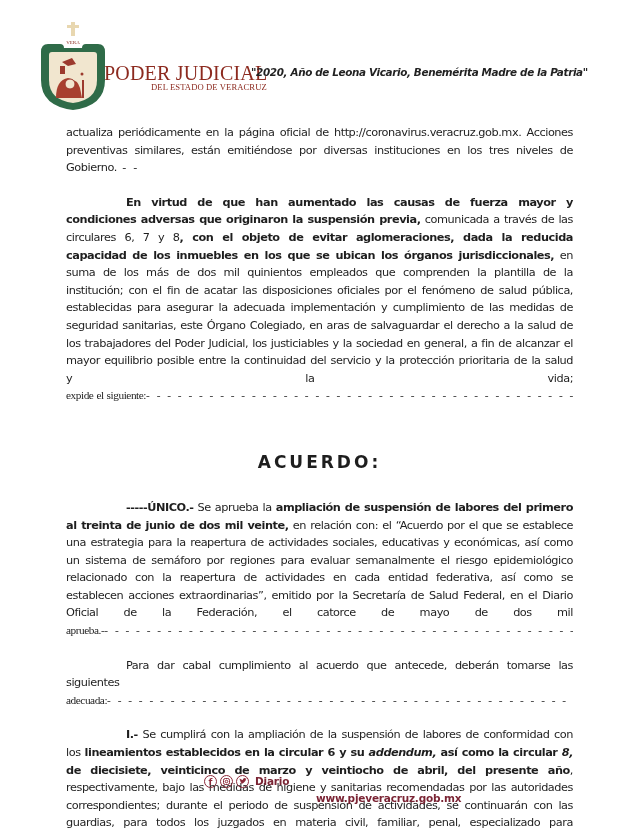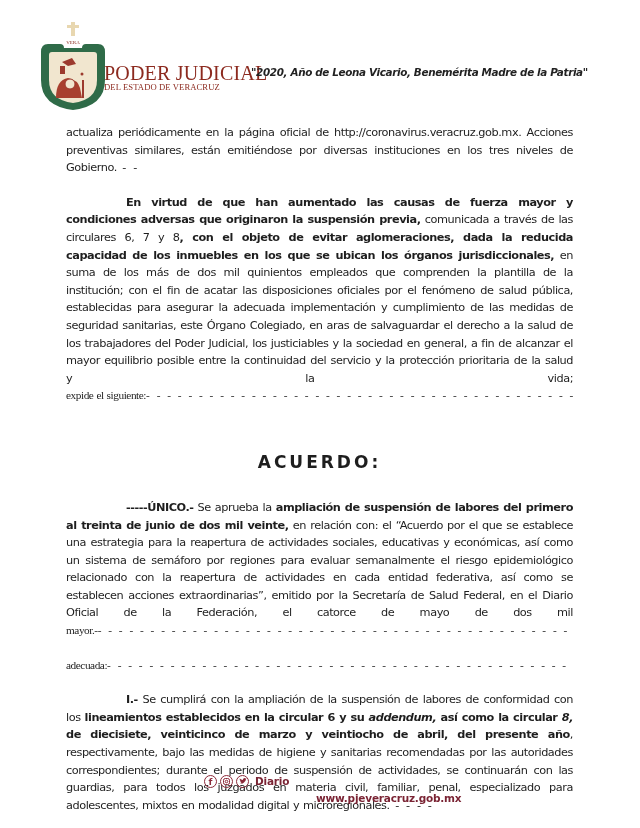--- a/index.html
+++ b/index.html
@@ -4,21 +4,21 @@
 <style>
   html, body { margin: 0; padding: 0; background: #ffffff; }
   body { width: 640px; height: 828px; position: relative; overflow: hidden;
          font-family: "DejaVu Sans", sans-serif; color: #1e1e1e; }
   .header { position: absolute; left: 0; top: 0; width: 640px; height: 115px; }
   .logo { position: absolute; left: 38px; top: 22px; width: 70px; height: 90px; }
   .brand { position: absolute; left: 104px; top: 64px; }
   .brand-title { font-family: "Liberation Serif", serif; font-size: 20px; color: #8c2a1f;
                  letter-spacing: 0.2px; line-height: 18px; white-space: nowrap; }
   .brand-sub { font-family: "Liberation Serif", serif; font-size: 8.6px; color: #8c2a1f;
-               letter-spacing: 0.1px; line-height: 10px; white-space: nowrap; }
+               letter-spacing: 0.1px; line-height: 10px; white-space: nowrap; padding-left: 47px; }
   .motto { position: absolute; left: 251px; top: 66px; font-family: "DejaVu Sans", sans-serif;
            font-style: italic; font-weight: bold; font-size: 10.4px; color: #222;
            letter-spacing: -0.35px; white-space: nowrap; }
 
   .content { position: absolute; left: 66px; top: 124px; width: 507px; }
   .p { font-size: 11.3px; line-height: 17.6px; text-align: justify; text-align-last: auto;
        letter-spacing: -0.45px; word-spacing: 0.6px; margin: 0; }
   .p b { font-weight: bold; }
   .indent { text-indent: 60px; }
   .dash { letter-spacing: 1.3px; }
@@ -74,26 +74,27 @@
       <span class="txt">expide el siguiente:</span>
       <span class="dashes">- - - - - - - - - - - - - - - - - - - - - - - - - - - - - - - - - - - - - - - - - - - - - - - - - - - - - - - - - - - - - - - - - - - - - - - - - - -</span>
     </div>
 
   <div style="height:36px"></div>
   <p class="heading">ACUERDO:</p>
   <div style="height:16px"></div>
 
   <p class="p indent" style="text-align-last: justify;"><b>-----ÚNICO.-</b><span> Se aprueba la </span><b>ampliación de suspensión de labores del primero al treinta de junio de dos mil veinte,</b><span> en relación con: el “Acuerdo por el que se establece una estrategia para la reapertura de actividades sociales, educativas y económicas, así como un sistema de semáforo por regiones para evaluar semanalmente el riesgo epidemiológico relacionado con la reapertura de actividades en cada entidad federativa, así como se establecen acciones extraordinarias”, emitido por la Secretaría de Salud Federal, en el Diario Oficial de la Federación, el catorce de mayo de dos mil</span></p>
   <div class="p fill">
-      <span class="txt">mayor.-</span>
+      <span class="txt">aprueba.-</span>
       <span class="dashes">- - - - - - - - - - - - - - - - - - - - - - - - - - - - - - - - - - - - - - - - - - - - - - - - - - - - - - - - - - - - - - - - - - - - - - - - - - -</span>
     </div>
 
   <div style="height:17px"></div>
 
+  <p class="p indent" style="text-align-last: justify;"><span>Para dar cabal cumplimiento al acuerdo que antecede, deberán tomarse las siguientes</span></p>
   <div class="p fill">
       <span class="txt">adecuada:</span>
       <span class="dashes">- - - - - - - - - - - - - - - - - - - - - - - - - - - - - - - - - - - - - - - - - - - - - - - - - - - - - - - - - - - - - - - - - - - - - - - - - - -</span>
     </div>
 
   <div style="height:17px"></div>
 
   <p class="p indent"><b>I.-</b><span> Se cumplirá con la ampliación de la suspensión de labores de conformidad con los </span><b>lineamientos establecidos en la circular 6 y su </b><b><i>addendum,</i></b><b> así como la circular </b><b><i>8,</i></b><b> de diecisiete, veinticinco de marzo y veintiocho de abril, del presente año</b><span>, respectivamente, bajo las medidas de higiene y sanitarias recomendadas por las autoridades correspondientes; durante el periodo de suspensión de actividades, se continuarán con las guardias, para todos los juzgados en materia civil, familiar, penal, especializado para adolescentes, mixtos en modalidad digital y microregionales.</span><span class="dash"> - - - -</span></p>
 
   <div style="height:17px"></div>

